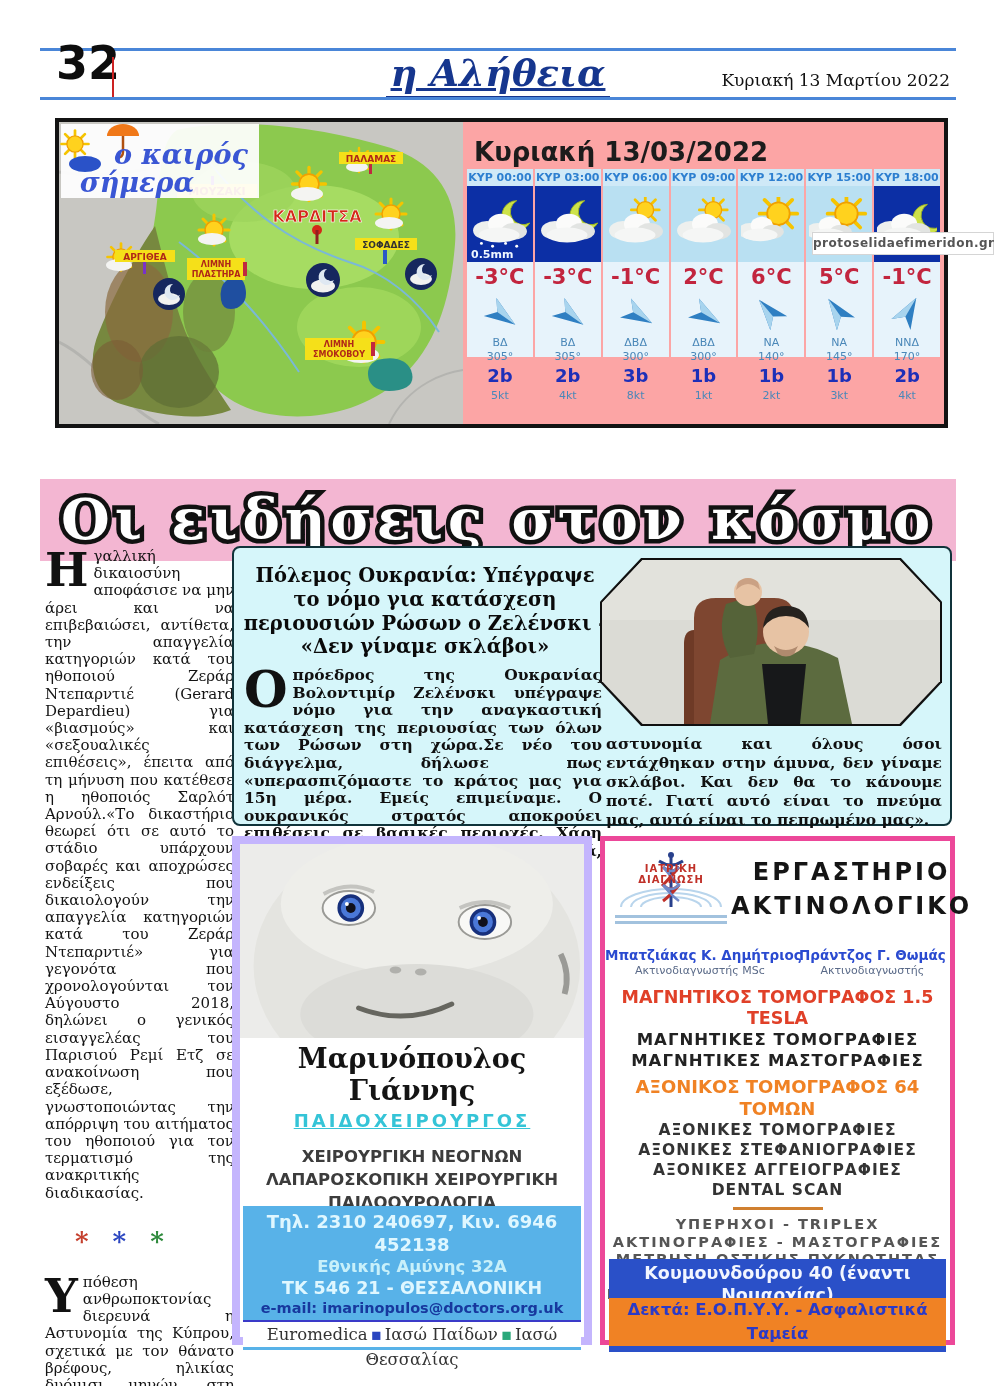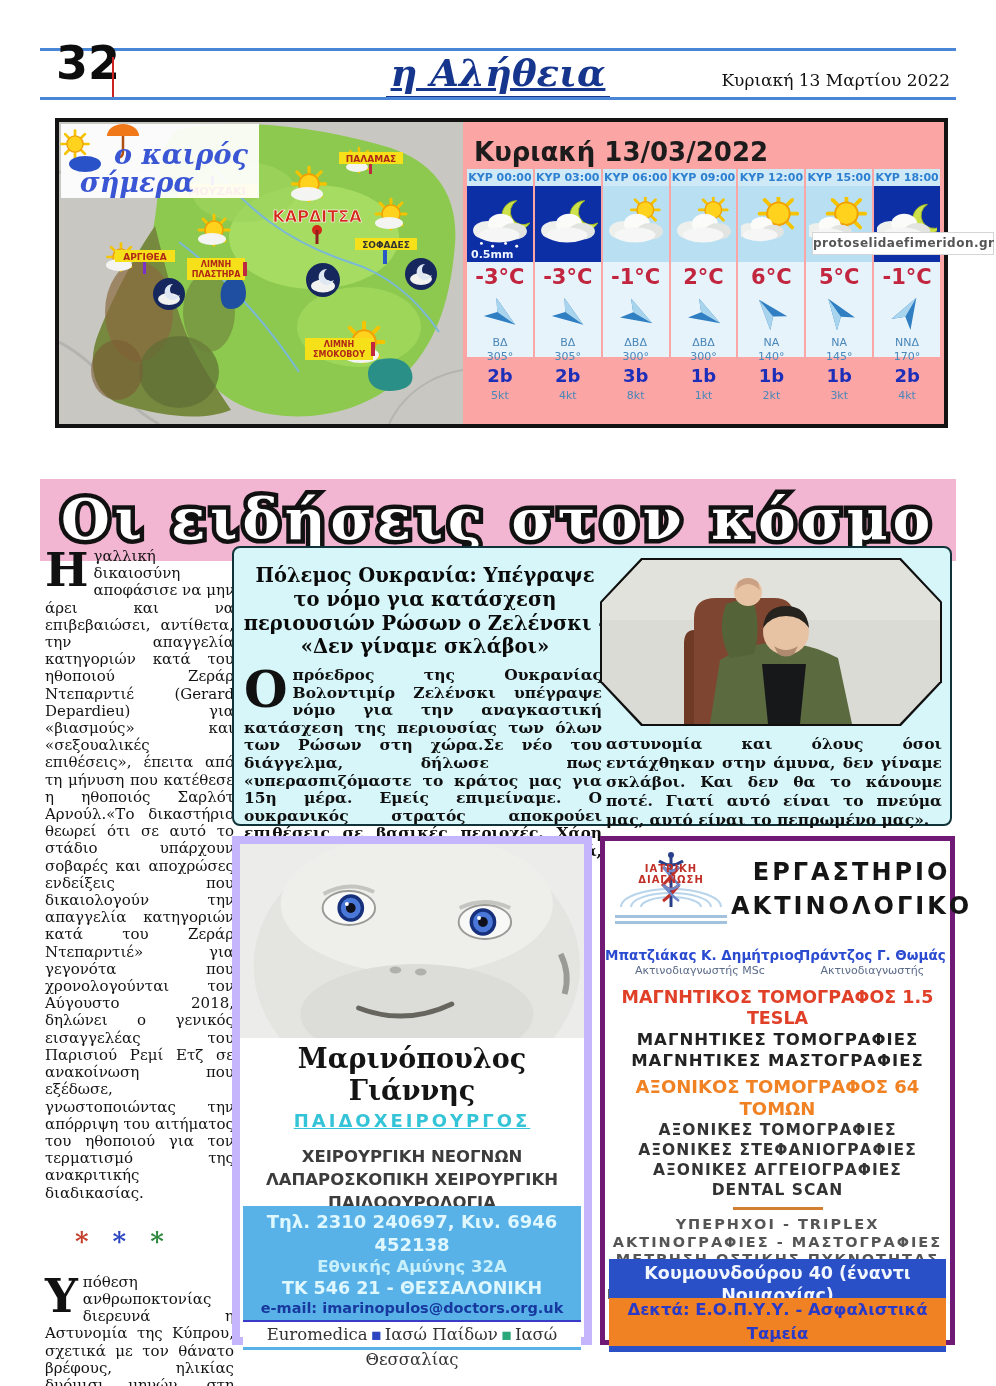--- a/index.html
+++ b/index.html
@@ -79,21 +79,21 @@
   .bl1{font:bold 18px/23px "DejaVu Sans",sans-serif;color:#dff7ff;}
   .bl2{font:bold 16.5px/21px "DejaVu Sans",sans-serif;color:#c8f0fa;}
   .bl3{font:bold 17.5px/22px "DejaVu Sans",sans-serif;color:#dff7ff;}
   .bl4{font:bold 14.5px/19px "DejaVu Sans",sans-serif;color:#17389e;}
   .bl5{font:bold 15px/19px "DejaVu Sans",sans-serif;color:#17389e;}
   .adP-foot{position:absolute;left:3px;right:3px;top:476px;height:25px;background:#fff;
             border-top:2px solid #3a3ac8;font:16.5px/25px "DejaVu Serif",serif;color:#333;text-align:center;}
   .adP-foot .d1{color:#2b46c0;margin:0 3px;} .adP-foot .d2{color:#2aa87a;margin:0 3px;}
 
   
-  .adR{position:absolute;left:600px;top:836px;width:355px;height:509px;border:5px solid #701a75;
+  .adR{position:absolute;left:600px;top:836px;width:355px;height:509px;border:5px solid #ec4899;
        background:#fff;box-sizing:border-box;}
   .adR-head{display:flex;margin:8px 4px 0 6px;}
   .logo{width:120px;position:relative;flex:none;}
   .logo-txt{position:absolute;top:14px;left:0;width:100%;text-align:center;
             font:bold 10px "DejaVu Sans",sans-serif;color:#c03028;letter-spacing:1px;}
   .logo-bar{position:absolute;left:4px;right:4px;height:3px;background:#7aa8d0;opacity:.7;}
   .adR-title{flex:1;text-align:center;font:bold 24px/34px "DejaVu Sans",sans-serif;color:#151515;
              letter-spacing:3px;padding-top:6px;}
   .docs{display:flex;margin-top:8px;text-align:center;}
   .doc1{width:55%;} .doc2{width:45%;}

